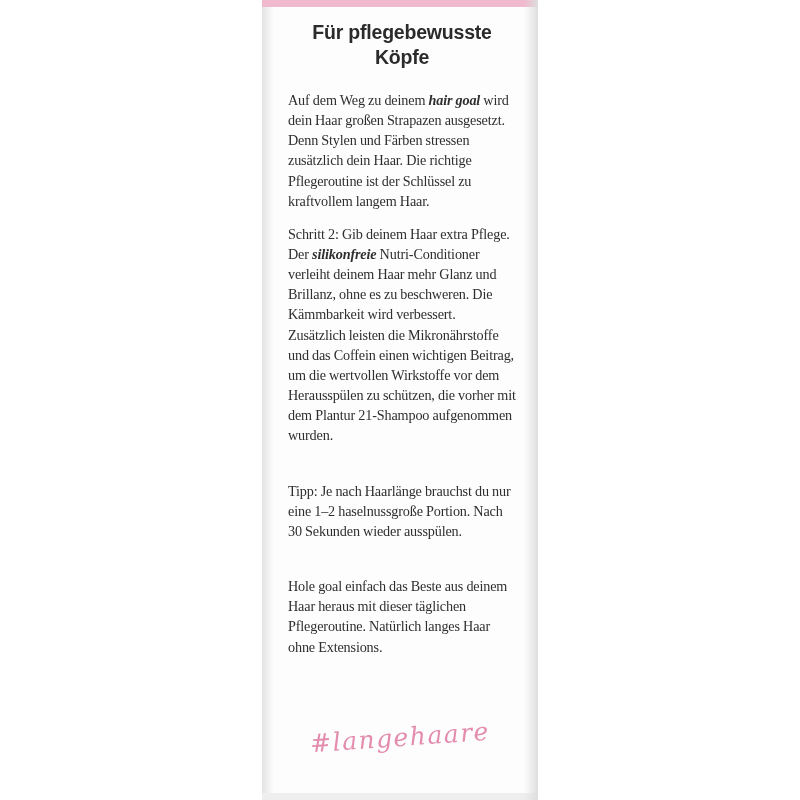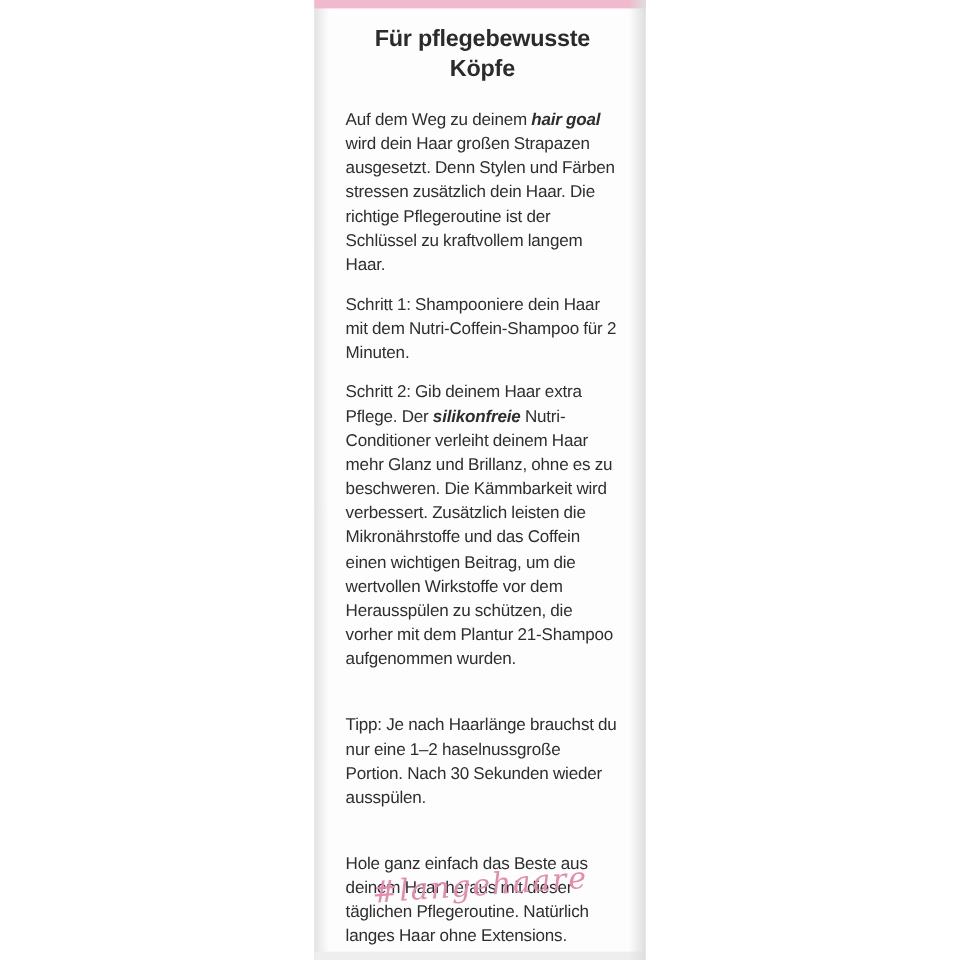--- a/index.html
+++ b/index.html
@@ -76,21 +76,21 @@
     text-align: center;
     letter-spacing: -0.2px;
     margin: 4px 6px 0 6px;
   }
 
   .body-block {
     margin-top: 20px;
   }
 
   p.para {
-    font-family: Liberation Sans, sans-serif;
+    font-family: Liberation Serif, serif;
     font-size: 14.2px;
     line-height: 1.42;
     color: #2e2e2e;
     margin: 0 0 13px 0;
     text-align: left;
     letter-spacing: -0.15px;
     word-spacing: -0.2px;
   }
 
   p.para.gap-top {
@@ -137,24 +137,23 @@
 
     <div class="edge-bar top"></div>
     <div class="edge-bar bottom"></div>
 
     <div class="content">
 
       <h1 class="headline">Für pflegebewusste Köpfe</h1>
 
       <div class="body-block" id="paragraphs">
           <p class="para">Auf dem Weg zu deinem <em>hair goal</em> wird dein Haar großen Strapazen ausgesetzt. Denn Stylen und Färben stressen zusätzlich dein Haar. Die richtige Pflegeroutine ist der Schlüssel zu kraftvollem langem Haar.</p>
-          <p class="para">Schritt 1: Shampooniere dein Haar mit dem Nutri-Coffein-Shampoo für 2 Minuten.</p>
           <p class="para">Schritt 2: Gib deinem Haar extra Pflege. Der <em>silikonfreie</em> Nutri-Conditioner verleiht deinem Haar mehr Glanz und Brillanz, ohne es zu beschweren. Die Kämmbarkeit wird verbessert. Zusätzlich leisten die Mikronährstoffe und das Coffein einen wichtigen Beitrag, um die wertvollen Wirkstoffe vor dem Herausspülen zu schützen, die vorher mit dem Plantur 21-Shampoo aufgenommen wurden.</p>
           <p class="para gap-top">Tipp: Je nach Haarlänge brauchst du nur eine 1–2 haselnussgroße Portion. Nach 30 Sekunden wieder ausspülen.</p>
-          <p class="para gap-top">Hole ganz einfach das Beste aus deinem Haar heraus mit dieser täglichen Pflegeroutine. Natürlich langes Haar ohne Extensions.</p>
+          <p class="para gap-top">Hole goal einfach das Beste aus deinem Haar heraus mit dieser täglichen Pflegeroutine. Natürlich langes Haar ohne Extensions.</p>
         </div>
 
     </div>
 
     <div class="hashtag">#langehaare</div>
 
   </div>
 
 </div>
 

